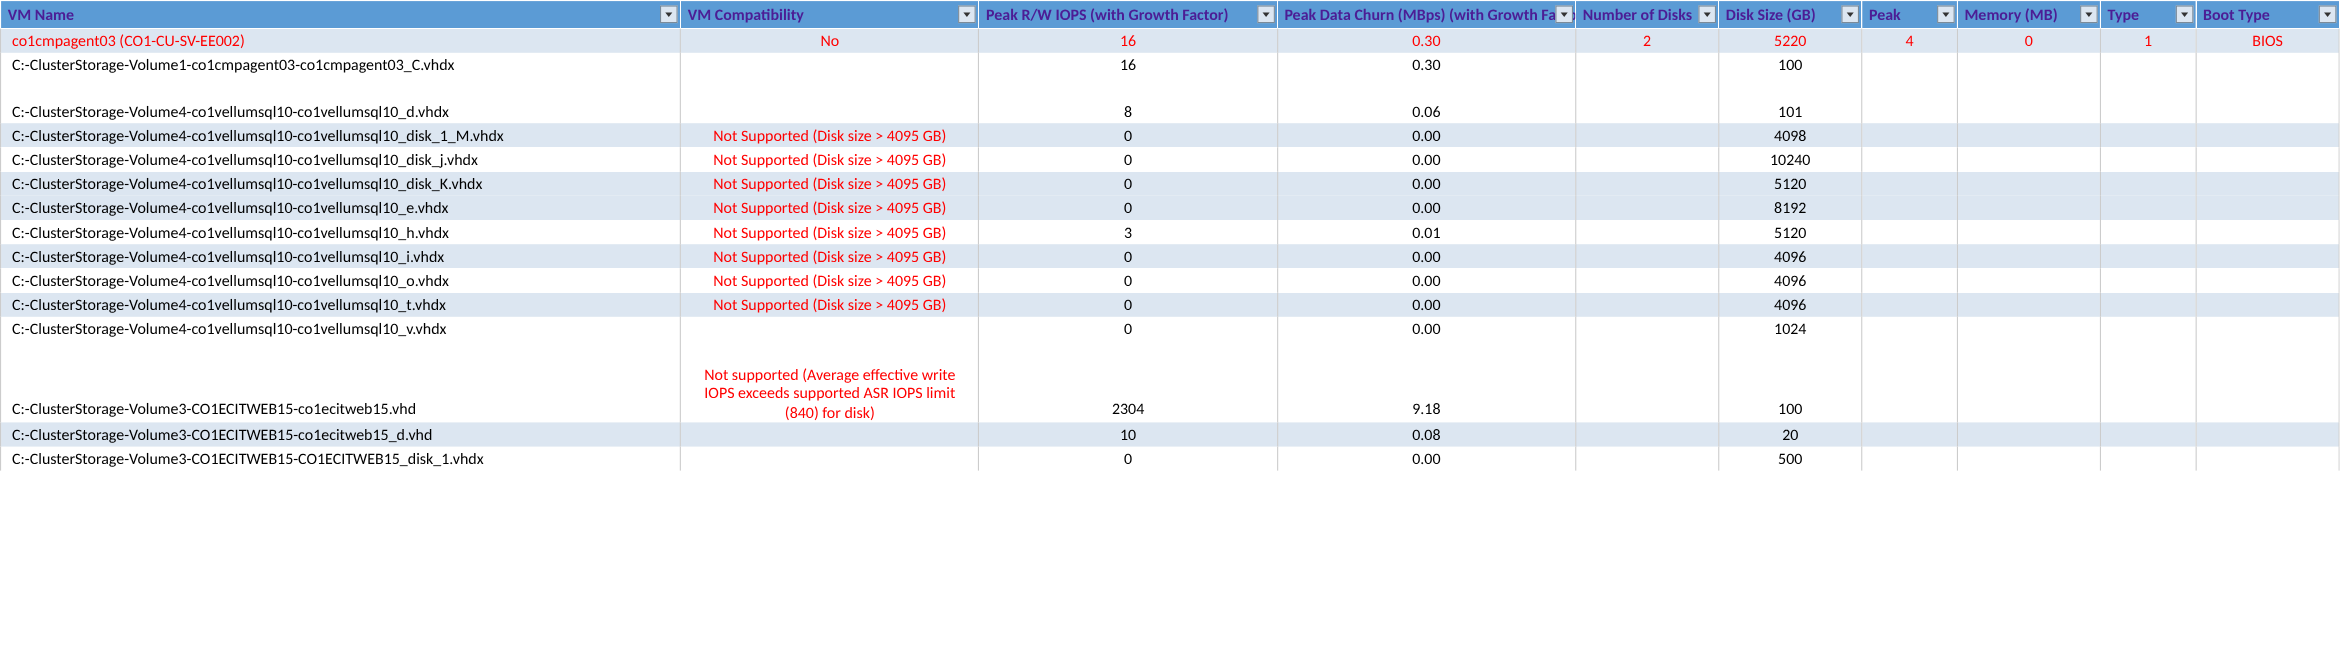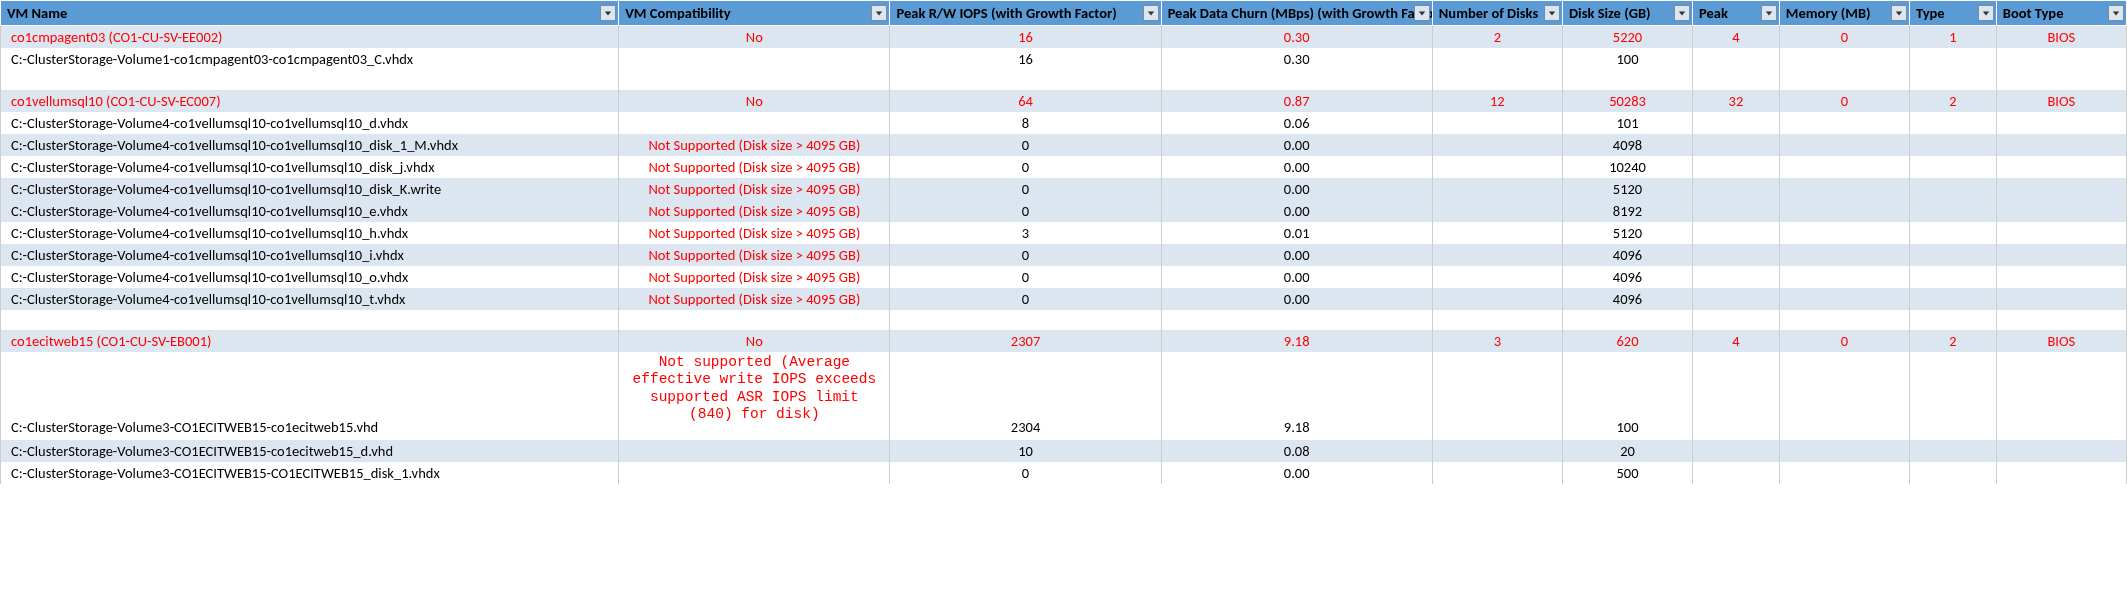--- a/index.html
+++ b/index.html
@@ -1,20 +1,20 @@
 <!DOCTYPE html>
 <html><head>
 <meta charset="utf-8">
 <style>
   * { box-sizing: border-box; margin: 0; padding: 0; }
   body { font-family: Calibri, Arial, sans-serif; font-size: 14.5px; background: #fff; }
   table { border-collapse: collapse; width: 100%; table-layout: fixed; }
   th {
     background: #5b9bd5;
-    color: #000000;
+    color: #4c1d95;
     font-weight: bold;
     text-align: left;
     padding: 3px 6px;
     border: 1px solid #fff;
     position: relative;
     white-space: nowrap;
     overflow: hidden;
   }
   th .filter-btn {
     position: absolute;
@@ -155,32 +155,20 @@
         <td></td>
         <td></td>
         <td></td>
         <td></td>
         <td></td>
         <td></td>
         <td></td>
         <td></td>
         <td></td>
       </tr>
-      <tr class="alt">
-        <td class="left red">co1vellumsql10 (CO1-CU-SV-EC007)</td>
-        <td class="red">No</td>
-        <td class="red">64</td>
-        <td class="red">0.87</td>
-        <td class="red">12</td>
-        <td class="red">50283</td>
-        <td class="red">32</td>
-        <td class="red">0</td>
-        <td class="red">2</td>
-        <td class="red">BIOS</td>
-      </tr>
       <tr class="plain">
         <td class="left">C:-ClusterStorage-Volume4-co1vellumsql10-co1vellumsql10_d.vhdx</td>
         <td></td>
         <td>8</td>
         <td>0.06</td>
         <td></td>
         <td>101</td>
         <td></td>
         <td></td>
         <td></td>
@@ -204,21 +192,21 @@
         <td>0</td>
         <td>0.00</td>
         <td></td>
         <td>10240</td>
         <td></td>
         <td></td>
         <td></td>
         <td></td>
       </tr>
       <tr class="alt">
-        <td class="left">C:-ClusterStorage-Volume4-co1vellumsql10-co1vellumsql10_disk_K.write</td>
+        <td class="left">C:-ClusterStorage-Volume4-co1vellumsql10-co1vellumsql10_disk_K.vhdx</td>
         <td class="red">Not Supported (Disk size &gt; 4095 GB)</td>
         <td>0</td>
         <td>0.00</td>
         <td></td>
         <td>5120</td>
         <td></td>
         <td></td>
         <td></td>
         <td></td>
       </tr>
@@ -275,47 +263,47 @@
         <td class="red">Not Supported (Disk size &gt; 4095 GB)</td>
         <td>0</td>
         <td>0.00</td>
         <td></td>
         <td>4096</td>
         <td></td>
         <td></td>
         <td></td>
         <td></td>
       </tr>
+      <tr class="plain">
+        <td class="left">C:-ClusterStorage-Volume4-co1vellumsql10-co1vellumsql10_v.vhdx</td>
+        <td></td>
+        <td>0</td>
+        <td>0.00</td>
+        <td></td>
+        <td>1024</td>
+        <td></td>
+        <td></td>
+        <td></td>
+        <td></td>
+      </tr>
       <tr class="plain blank">
         <td></td>
         <td></td>
         <td></td>
         <td></td>
         <td></td>
         <td></td>
         <td></td>
         <td></td>
         <td></td>
         <td></td>
       </tr>
-      <tr class="alt">
-        <td class="left red">co1ecitweb15 (CO1-CU-SV-EB001)</td>
-        <td class="red">No</td>
-        <td class="red">2307</td>
-        <td class="red">9.18</td>
-        <td class="red">3</td>
-        <td class="red">620</td>
-        <td class="red">4</td>
-        <td class="red">0</td>
-        <td class="red">2</td>
-        <td class="red">BIOS</td>
-      </tr>
       <tr class="plain">
         <td class="left" style="vertical-align: bottom; padding-bottom: 4px;">C:-ClusterStorage-Volume3-CO1ECITWEB15-co1ecitweb15.vhd</td>
-        <td class="red" style="white-space: normal; line-height: 1.2; vertical-align: middle; padding-bottom: 16px; font-family: Liberation Mono, monospace;">Not supported  (Average effective write IOPS exceeds supported ASR IOPS limit (840) for disk)</td>
+        <td class="red" style="white-space: normal; line-height: 1.2; vertical-align: middle; padding-bottom: 0;">Not supported  (Average effective write IOPS exceeds supported ASR IOPS limit (840) for disk)</td>
         <td style="vertical-align: bottom; padding-bottom: 4px;">2304</td>
         <td style="vertical-align: bottom; padding-bottom: 4px;">9.18</td>
         <td style="vertical-align: bottom; padding-bottom: 4px;"></td>
         <td style="vertical-align: bottom; padding-bottom: 4px;">100</td>
         <td style="vertical-align: bottom; padding-bottom: 4px;"></td>
         <td style="vertical-align: bottom; padding-bottom: 4px;"></td>
         <td style="vertical-align: bottom; padding-bottom: 4px;"></td>
         <td style="vertical-align: bottom; padding-bottom: 4px;"></td>
       </tr>
       <tr class="alt">

